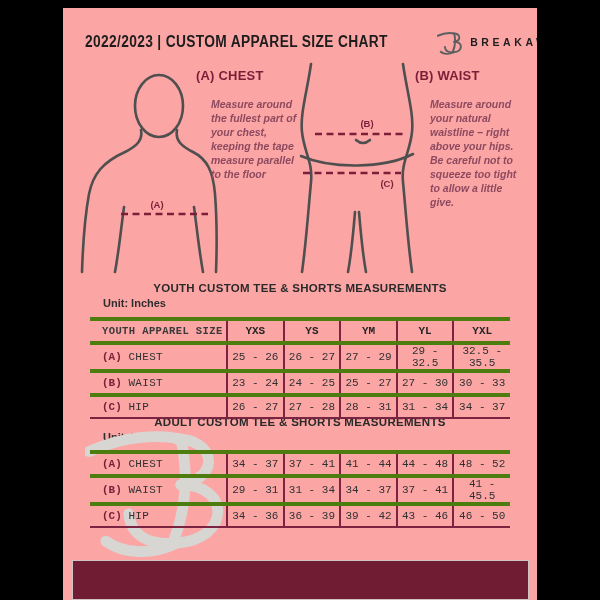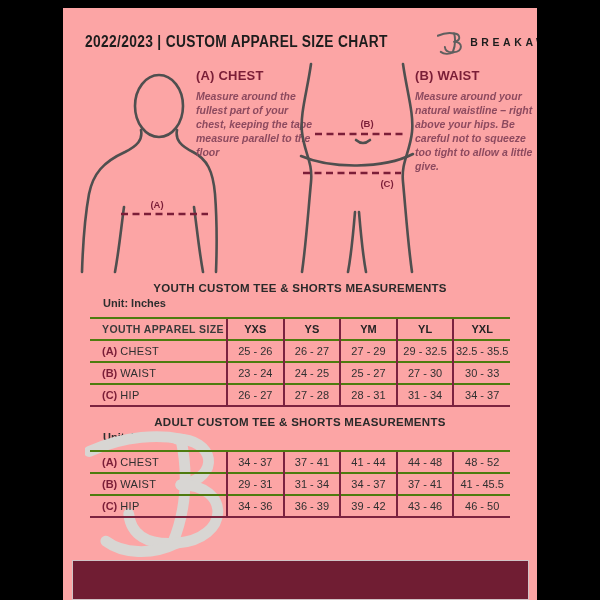--- a/index.html
+++ b/index.html
@@ -22,41 +22,42 @@
   }
   .brand{display:flex;align-items:center;gap:6px;}
   .brand svg{display:block;color:#5f5f5f;}
   .brand-name{font-size:10.5px;font-weight:700;color:#1d1d1d;letter-spacing:3.6px;}
   
   .fig{position:absolute;}
   .fig svg{display:block;overflow:visible;}
   .meas-block{position:absolute;}
   .meas-head{font-size:13px;font-weight:800;color:#7a1e37;letter-spacing:.2px;margin:0 0 7px 0;}
   .meas-desc{
-    font-size:10.5px;font-style:italic;color:#8d4a5f;line-height:1.33;margin:0;
+    font-size:10.5px;font-style:italic;color:#8d4a5f;line-height:1.33;margin:15px;
     font-weight:600;
   }
   
   .section-title{
     position:absolute;left:0;width:100%;text-align:center;
     font-size:11.5px;font-weight:800;color:#2a2a2a;letter-spacing:.3px;
   }
   .section-unit{
     position:absolute;left:0;width:100%;text-align:left;
     font-size:11px;font-weight:600;color:#2e2e2e;margin-left:40px;
   }
   table.size-table{
     position:absolute;left:27px;width:420px;border-collapse:collapse;
     table-layout:fixed;z-index:2;
   }
   table.size-table col.lbl{width:137px;}
   table.size-table td{
     height:20px;padding:0;text-align:center;vertical-align:middle;
     font-size:11px;color:#303030;
-    border-top:2px solid #4d7c0f;
+    border-top:4px solid #4d7c0f;
+    font-family:Liberation Mono, monospace;
   }
   table.size-table tr:last-child td{border-bottom:2px solid #7b2340;}
   table.size-table td + td{border-left:2px solid #7b2340;}
   table.size-table td.lblcell{text-align:left;padding-left:12px;}
   table.size-table tr.head td.lblcell{letter-spacing:.4px;font-size:10.5px;color:#3a3a3a;}
   table.size-table tr.head td{font-weight:700;font-size:11px;color:#242424;}
   .rk{color:#7b1e38;font-weight:800;}
   .rl{color:#2f2f2f;letter-spacing:.3px;}
   
   .watermark{position:absolute;left:22px;top:406px;z-index:1;color:#d8d6d3;}

